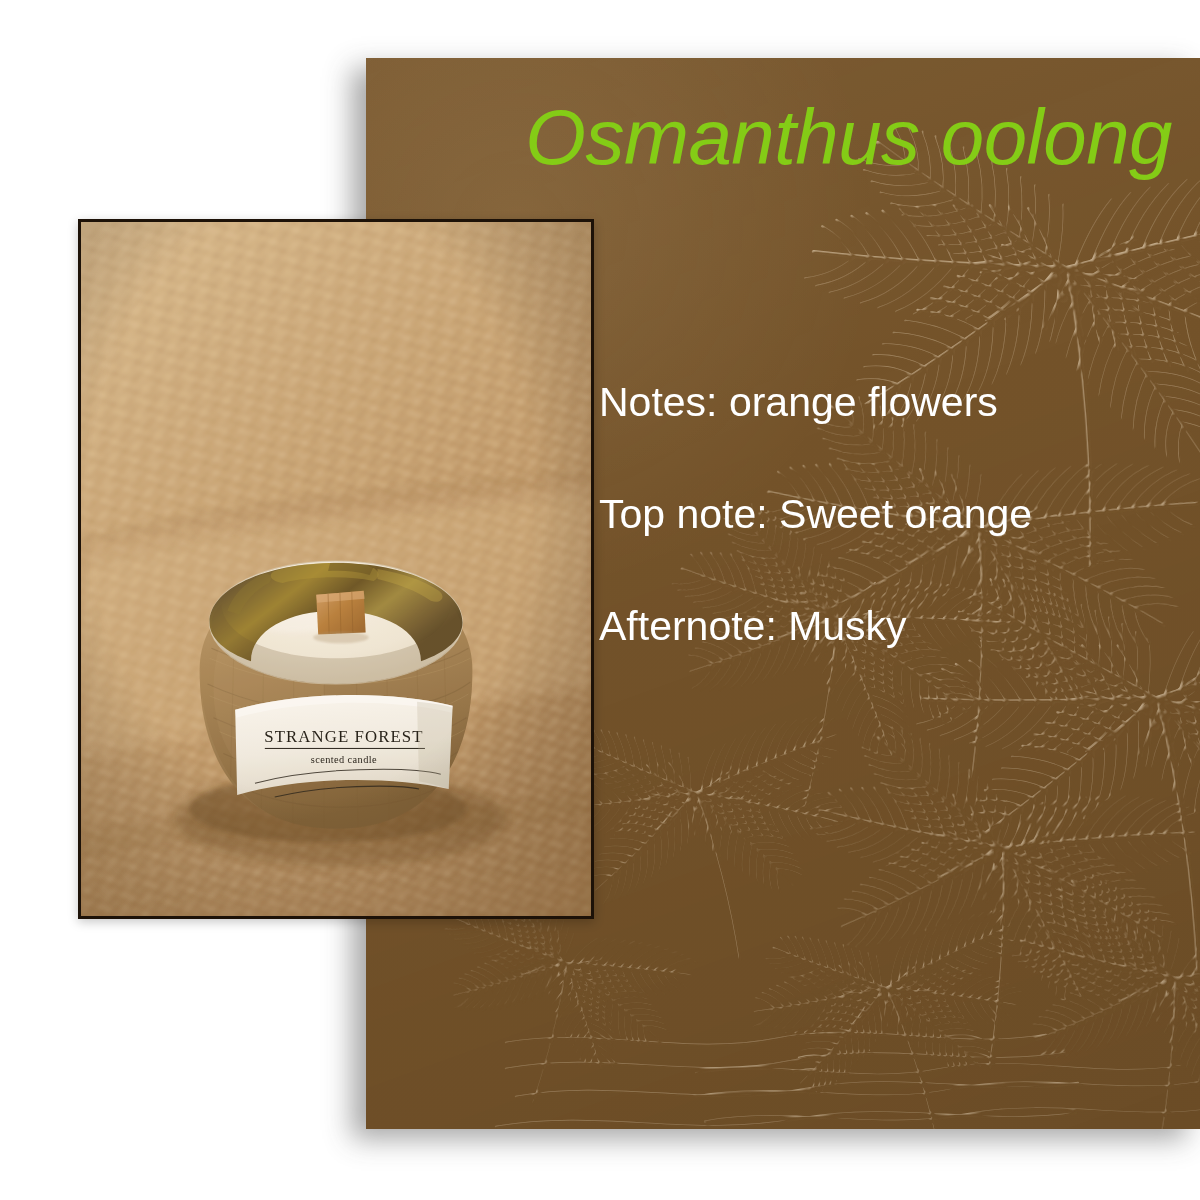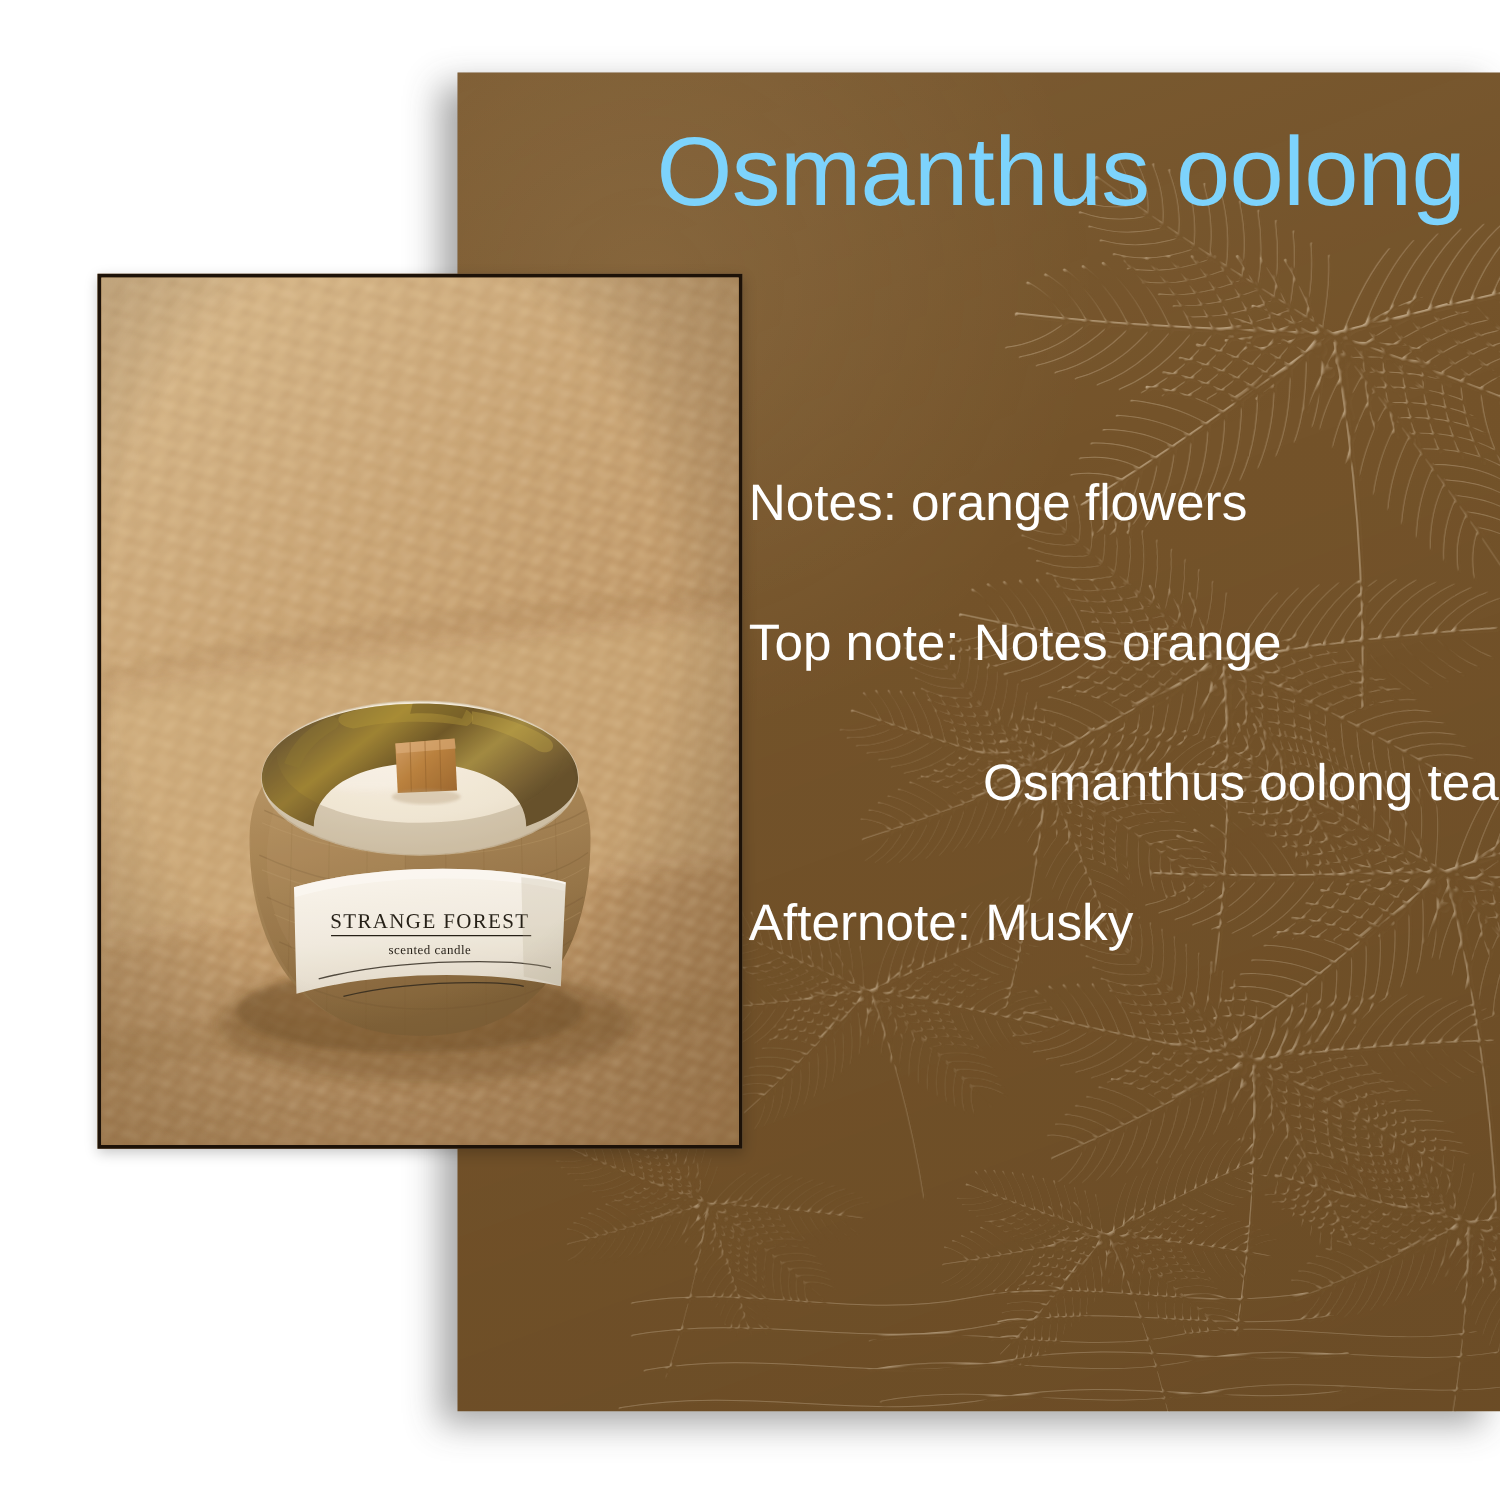--- a/index.html
+++ b/index.html
@@ -44,27 +44,28 @@
       linear-gradient(160deg, rgba(255,230,190,0.06) 0%, rgba(0,0,0,0.00) 38%, rgba(30,18,6,0.10) 100%);
     pointer-events: none;
   }
 
   
   #title {
     position: absolute;
     left: 106px;
     top: 40px;
     width: 700px;
-    color: #7dd3fc;
+    color: #84cc16;
     font-size: 78px;
     line-height: 1.0;
     font-weight: 400;
     letter-spacing: -0.5px;
     white-space: nowrap;
     text-align: right;
+    font-style: italic;
   }
 
   
   #notes {
     position: absolute;
     left: 233px;
     top: 322px;
     width: 600px;
     color: #ffffff;
     font-size: 41px;
@@ -250,24 +251,23 @@
 
   <div id="panel-light"></div>
 
   <div id="title">Osmanthus oolong</div>
 
   <div id="notes">
     <div class="note-block">
       <div class="note-line">Notes: orange flowers</div>
     </div>
     <div class="note-block">
-      <div class="note-line">Top note: Notes orange</div>
+      <div class="note-line">Top note: Sweet orange</div>
     </div>
     <div class="note-block">
-      <div class="note-line indent">Osmanthus oolong tea</div>
     </div>
     <div class="note-block">
       <div class="note-line">Afternote: Musky</div>
     </div>
   </div>
 </div>
 
 <div id="photo">
   <svg viewBox="0 0 516 700" preserveAspectRatio="none" aria-hidden="true">
     <defs>

